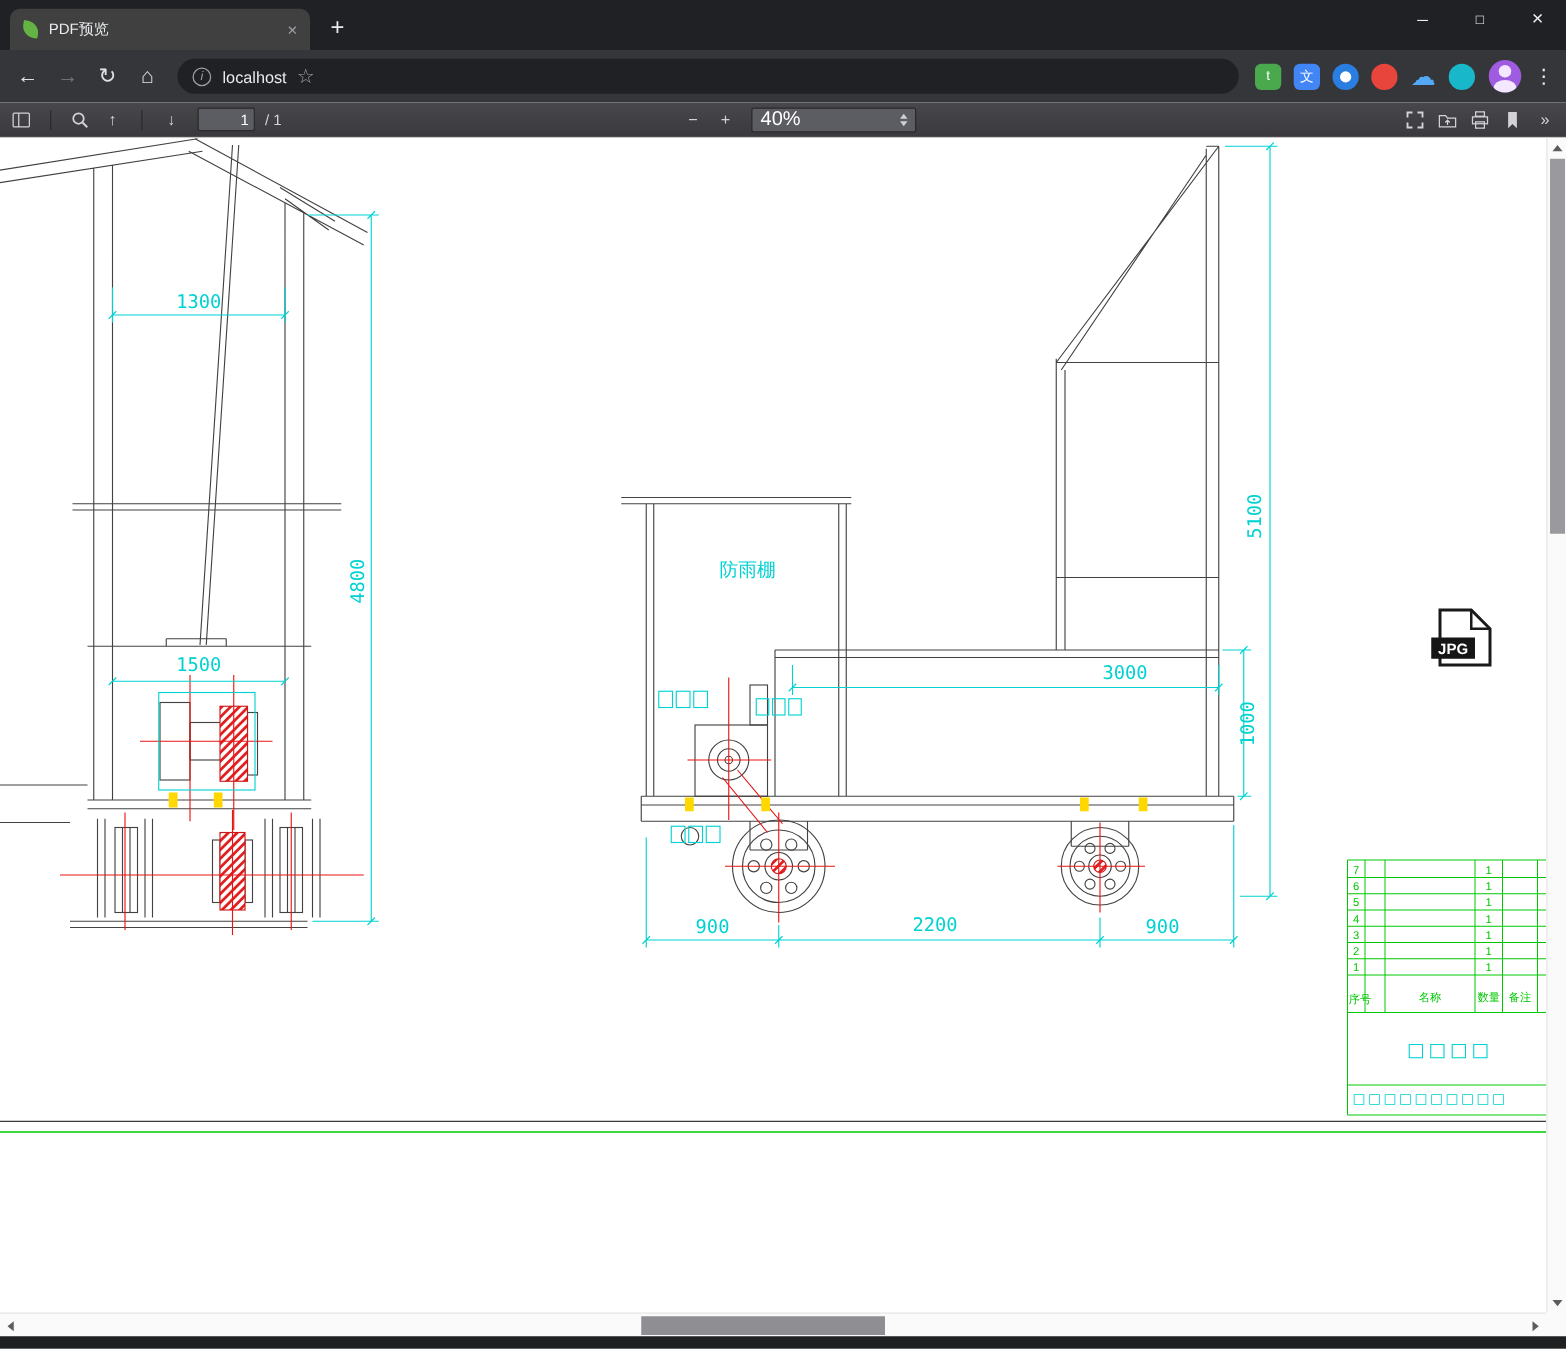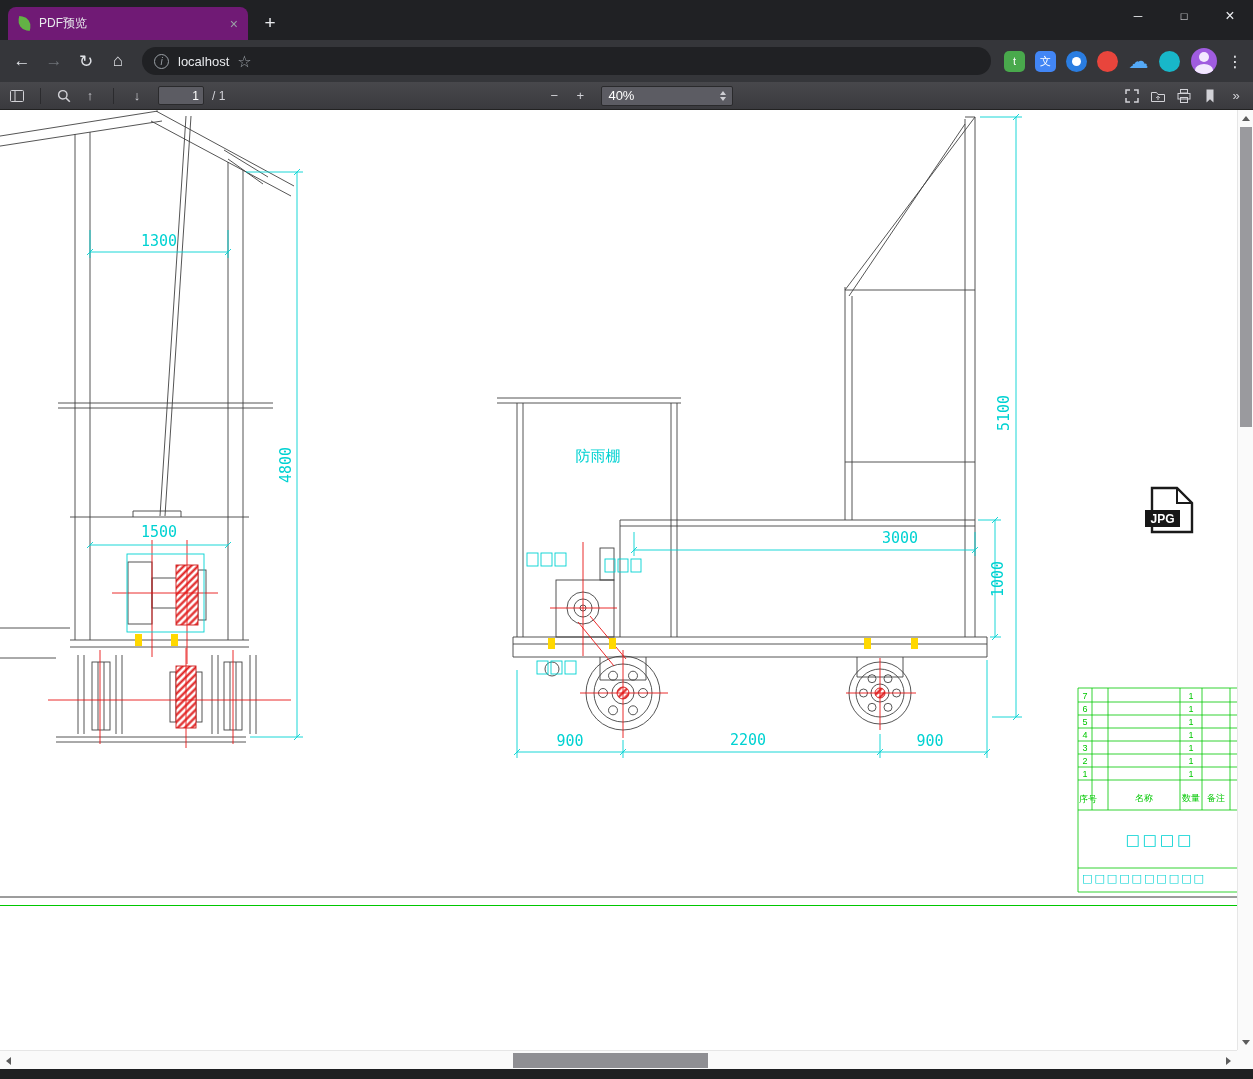--- a/index.html
+++ b/index.html
@@ -2,21 +2,21 @@
 <html><head>
 <meta charset="utf-8">
 <style>
   html,body{margin:0;padding:0;background:#000;}
   *{box-sizing:border-box;}
   .window{position:relative;width:1253px;height:1079px;overflow:hidden;background:#fff;
           font-family:"Liberation Sans","DejaVu Sans",sans-serif;}
 
   
   .tabstrip{position:absolute;top:0;left:0;right:0;height:40px;background:#202124;}
-  .tab{position:absolute;left:8px;top:7px;width:240px;height:33px;background:#701a75;
+  .tab{position:absolute;left:8px;top:7px;width:240px;height:33px;background:#404040;
        border-radius:8px 8px 0 0;display:flex;align-items:center;padding:0 10px;
        color:#e8eaed;font-size:12px;}
   .leaf{width:13px;height:13px;background:#63b345;border-radius:0 75% 8% 75%;
         transform:rotate(10deg);flex:0 0 auto;}
   .tab-title{margin-left:8px;flex:1;white-space:nowrap;overflow:hidden;}
   .tab-close{color:#9aa0a6;font-size:14px;margin-left:6px;cursor:default;}
   .newtab{position:absolute;left:256px;top:10px;width:28px;height:28px;color:#e8eaed;
           font-size:19px;text-align:center;line-height:26px;border-radius:50%;}
   .wincontrols{position:absolute;right:0;top:0;height:32px;display:flex;}
   .winbtn{width:46px;height:32px;display:flex;align-items:center;justify-content:center;
@@ -64,21 +64,21 @@
           border-radius:2px;flex:0 0 auto;}
   .tb-btn svg{display:block;}
   .sep{width:1px;height:16px;background:#2b2b2e;margin:0 10px;flex:0 0 auto;}
   .page-input{width:46px;height:19px;margin-left:8px;background:#5c5c63;border:1px solid #2a2a2c;
               color:#fff;font-size:12px;text-align:right;padding:0 4px;border-radius:2px;}
   .page-count{margin-left:8px;color:#d2d2d7;font-size:12px;white-space:nowrap;}
   .flex-sp1{flex:1 1 0;}
   .flex-sp2{flex:1.22 1 0;}
   .zoom-select{min-width:132px;height:20px;background:#5c5c63;border:1px solid #2a2a2c;
                border-radius:2px;margin-left:8px;display:flex;align-items:center;
-               padding:0 6px;font-size:13px;color:#fff;}
+               padding:0 6px;font-size:16px;color:#fff;}
   .zoom-select .zv{flex:1;}
   .spinner{display:flex;flex-direction:column;align-items:center;gap:2px;margin-left:6px;}
   .tri-u{width:0;height:0;border-left:3.5px solid transparent;border-right:3.5px solid transparent;
          border-bottom:4px solid #cfcfd4;}
   .tri-d{width:0;height:0;border-left:3.5px solid transparent;border-right:3.5px solid transparent;
          border-top:4px solid #cfcfd4;}
 
   
   .content{position:absolute;top:110px;left:0;width:1237px;height:940px;background:#fff;overflow:hidden;}
   .dimtxt{font-family:"DejaVu Sans Mono","Liberation Mono",monospace;fill:#00D2D2;font-size:15px;}

